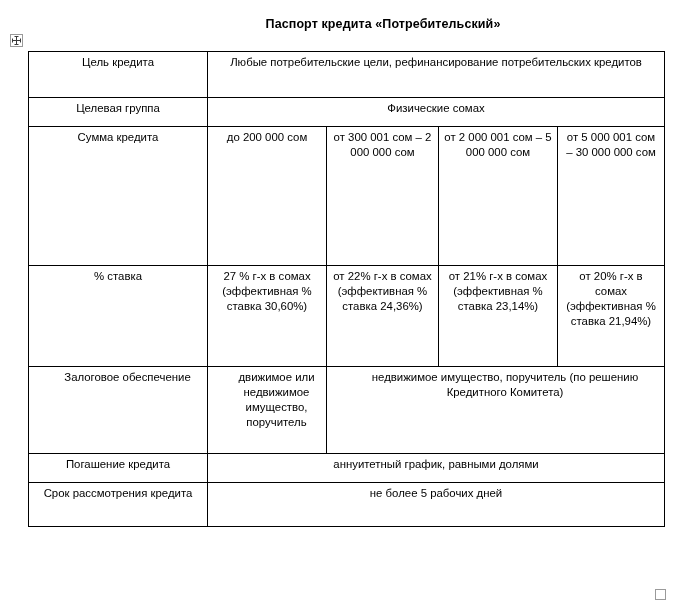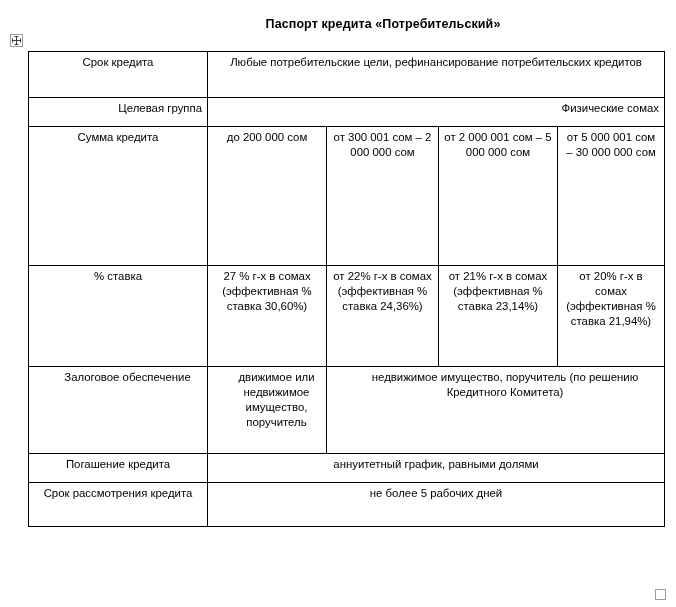--- a/index.html
+++ b/index.html
@@ -76,21 +76,21 @@
   td.label {
     text-align: left;
     padding-left: 6px;
   }
   td.left {
     text-align: left;
   }
   
   tr.r-name   td { height: 23px; }
   tr.r-goal   td { height: 40px; }
-  tr.r-group  td { height: 23px; text-align: right; }
+  tr.r-group  td { height: 23px; }
   tr.r-amount td { height: 133px; }
   tr.r-term   td { height: 23px; }
   tr.r-rate   td { height: 95px; }
   tr.r-coll   td { height: 81px; padding-left: 24px; }
   tr.r-repay  td { height: 23px; }
   tr.r-review td { height: 38px; margin-top: 38px; }
 </style>
 </head>
 <body>
 
@@ -115,21 +115,21 @@
     <colgroup>
       <col style="width:179px">
       <col style="width:119px">
       <col style="width:112px">
       <col style="width:119px">
       <col style="width:107px">
     </colgroup>
     <tbody>
 
       <tr class="r-goal">
-        <td class="label">Срок кредита</td>
+        <td class="label">Цель кредита</td>
         <td colspan="4">Любые потребительские цели, рефинансирование потребительских кредитов</td>
       </tr>
 
       <tr class="r-group">
         <td class="label">Целевая группа</td>
         <td colspan="4">Физические сомах</td>
       </tr>
 
       <tr class="r-amount">
         <td class="label">Сумма кредита</td>

